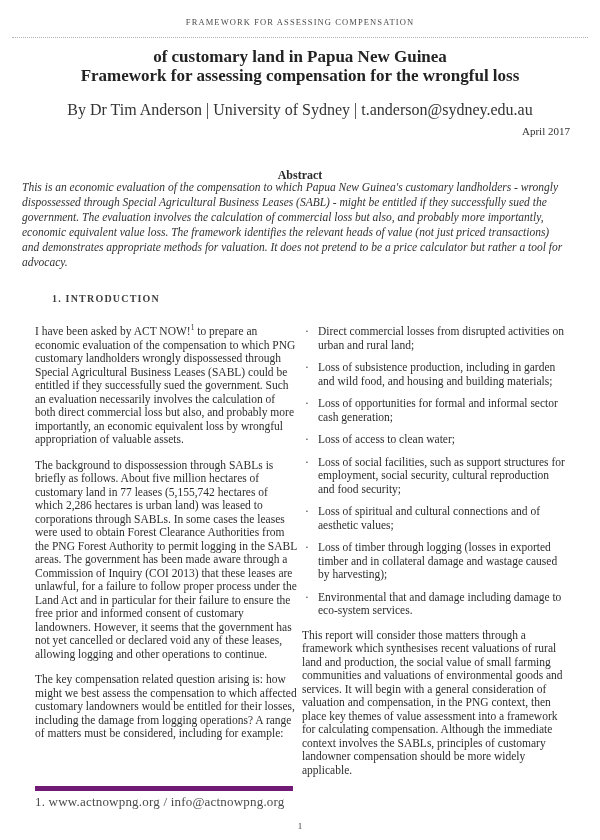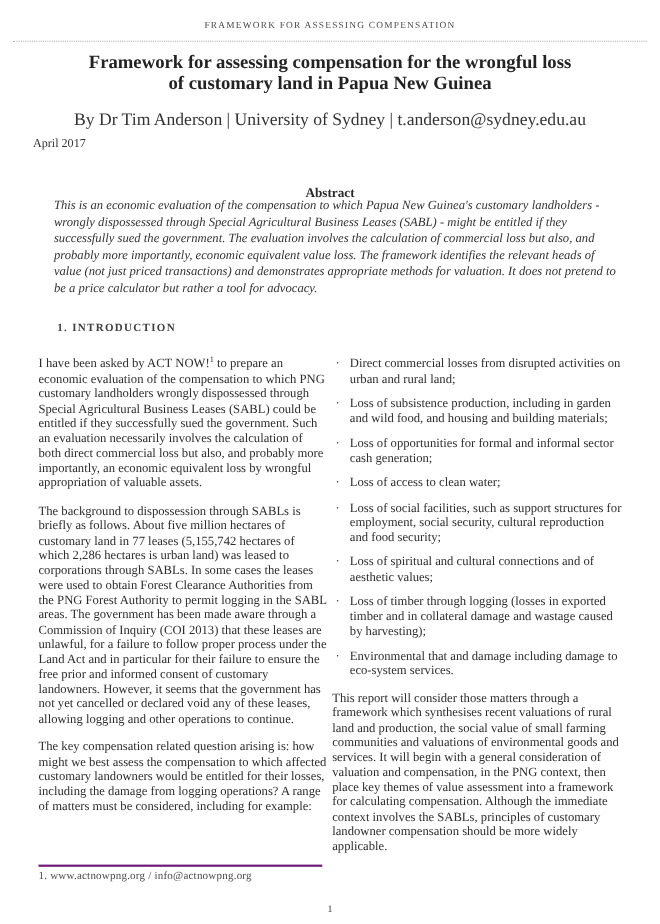--- a/index.html
+++ b/index.html
@@ -29,30 +29,30 @@
     font-size:17px; font-weight:bold; color:#232323;
     line-height:19px;
   }
   .byline {
     position:absolute; top:101px; left:30px; right:30px;
     text-align:center;
     font-size:16px; color:#333333;
   }
   .pub-date {
     position:absolute; top:125px; left:30px; right:30px;
-    text-align:left;
+    text-align:right;
     font-size:11px; color:#333333;
   }
   .abstract-heading {
     position:absolute; top:168px; left:30px; right:30px;
     text-align:center;
     font-size:12px; font-weight:bold; color:#2a2a2a;
   }
   .abstract-text {
-    position:absolute; top:180px; left:49px; right:35px;
+    position:absolute; top:180px; left:22px; right:35px;
     font-style:italic;
     font-size:11.5px; line-height:15px; color:#323232;
   }
   .section-heading {
     position:absolute; top:293px; left:52px;
     font-size:10px; font-weight:bold; letter-spacing:1.2px;
     color:#3e3e3e;
   }
   .columns {
     position:absolute; top:325px; left:35px; right:35px;
@@ -61,41 +61,41 @@
   }
   .col { flex:1 1 0; min-width:0; }
   .col p { margin:0 0 12px 0; }
   .bullet-list { margin:0 0 11px 0; padding:0; list-style:none; }
   .bullet-item { display:flex; margin:0 0 9px 0; }
   .bullet-dot { flex:none; width:13px; padding-left:3px; color:#3a3a3a; }
   .bullet-text { flex:1 1 0; }
   sup.fn-ref { font-size:7.5px; line-height:0; vertical-align:super; }
   .footnote {
     position:absolute; left:35px; top:786px; width:258px;
-    border-top:2px solid #701a75;
+    border-top:5px solid #701a75;
     padding-top:3px;
-    font-size:10px; letter-spacing:0.2px; color:#4a4a4a;
+    font-size:13px; letter-spacing:0.2px; color:#4a4a4a;
   }
   .page-number {
     position:absolute; top:821px; left:0; right:0;
     text-align:center;
     font-size:9px; color:#3d3d3d;
   }
 </style>
 </head>
 <body>
 
 <div class="page">
 
   <div class="running-head">FRAMEWORK FOR ASSESSING COMPENSATION</div>
   <div class="head-rule"></div>
 
   <div class="title">
+    <div>of customary land in Papua New Guinea</div>
     <div>Framework for assessing compensation for the wrongful loss</div>
-    <div>of customary land in Papua New Guinea</div>
   </div>
 
   <div class="byline">By Dr Tim Anderson | University of Sydney | t.anderson@sydney.edu.au</div>
   <div class="pub-date">April 2017</div>
 
   <div class="abstract-heading">Abstract</div>
   <div class="abstract-text">This is an economic evaluation of the compensation to which Papua New Guinea's customary landholders - wrongly dispossessed through Special Agricultural Business Leases (SABL) - might be entitled if they successfully sued the government. The evaluation involves the calculation of commercial loss but also, and probably more importantly, economic equivalent value loss. The framework identifies the relevant heads of value (not just priced transactions) and demonstrates appropriate methods for valuation. It does not pretend to be a price calculator but rather a tool for advocacy.</div>
 
   <div class="section-heading">1. INTRODUCTION</div>
 

